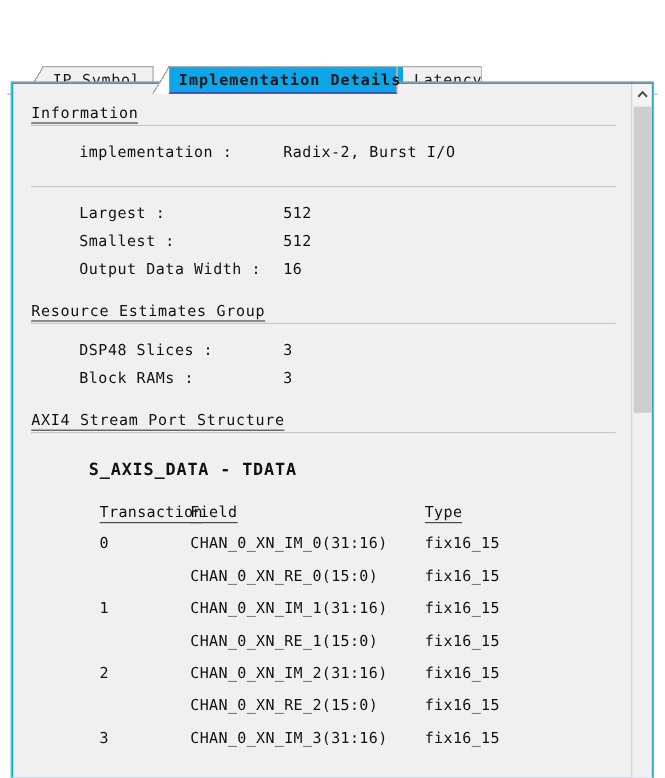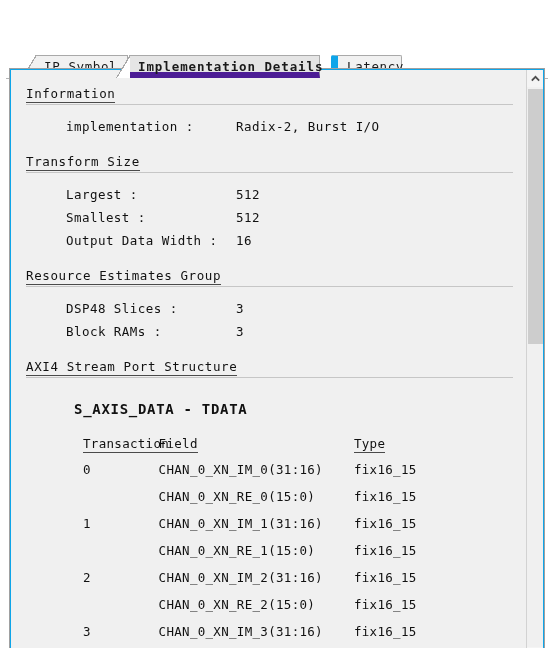--- a/index.html
+++ b/index.html
@@ -68,35 +68,35 @@
     top: -1px;
     width: 14px;
     height: 23px;
     background: linear-gradient(to bottom right, transparent 49.4%, #a9a9a9 49.4%, #a9a9a9 54%, #f1f1f1 54%);
   }
   #tab-ip-symbol {
     left: 35px;
     width: 93px;
   }
   #tab-impl-details {
-    left: 129px;
+    left: 140px;
     width: 191px;
-    background: #e5e5e5;
-    border-bottom: 6px solid #4c1d95;
+    background: #0ea5e9;
+    border-bottom: 1px solid #4c1d95;
     font-weight: bold;
     z-index: 4;
     letter-spacing: 0.9px;
   }
   #tab-impl-details.slant::before {
     background: linear-gradient(to bottom right, transparent 49.4%, #a9a9a9 49.4%, #a9a9a9 54%, #ffffff 54%);
   }
   #tab-latency {
     left: 331px;
     width: 71px;
-    border-left: 7px solid #0ea5e9;
+    border-left: 5px solid #0ea5e9;
     border-radius: 2px 2px 0 0;
   }
 
   
   #panel {
     position: absolute;
     left: 9px;
     top: 24px;
     width: 536px;
     height: 598px;
@@ -315,21 +315,20 @@
 
         <div class="kv-row">
           <span class="kv-key">implementation :</span>
           <span class="kv-val">Radix-2, Burst I/O</span>
         </div>
 
         <div class="spacer-md"></div>
 
         <div class="section-head">
           <span class="rule"></span>
-          <span class="st">Transform Size</span>
         </div>
 
         <div class="spacer-sm"></div>
 
         <div class="kv-row">
           <span class="kv-key">Largest :</span>
           <span class="kv-val">512</span>
         </div>
         <div class="kv-row">
           <span class="kv-key">Smallest :</span>

